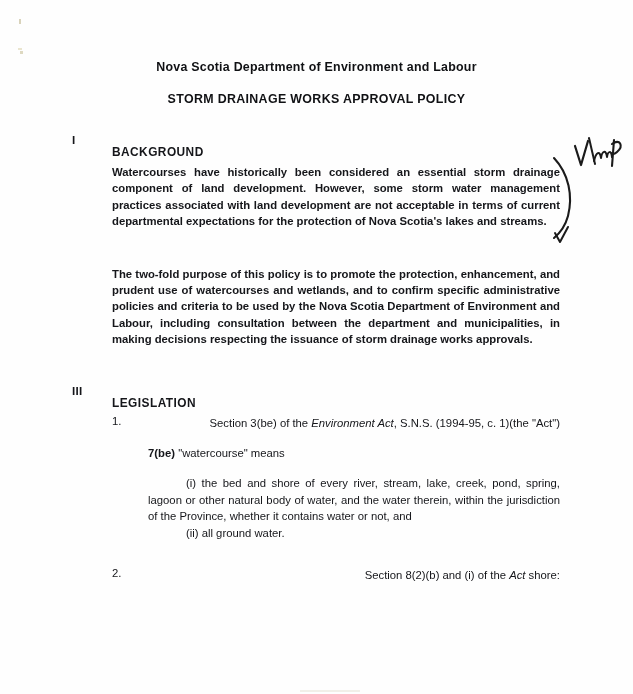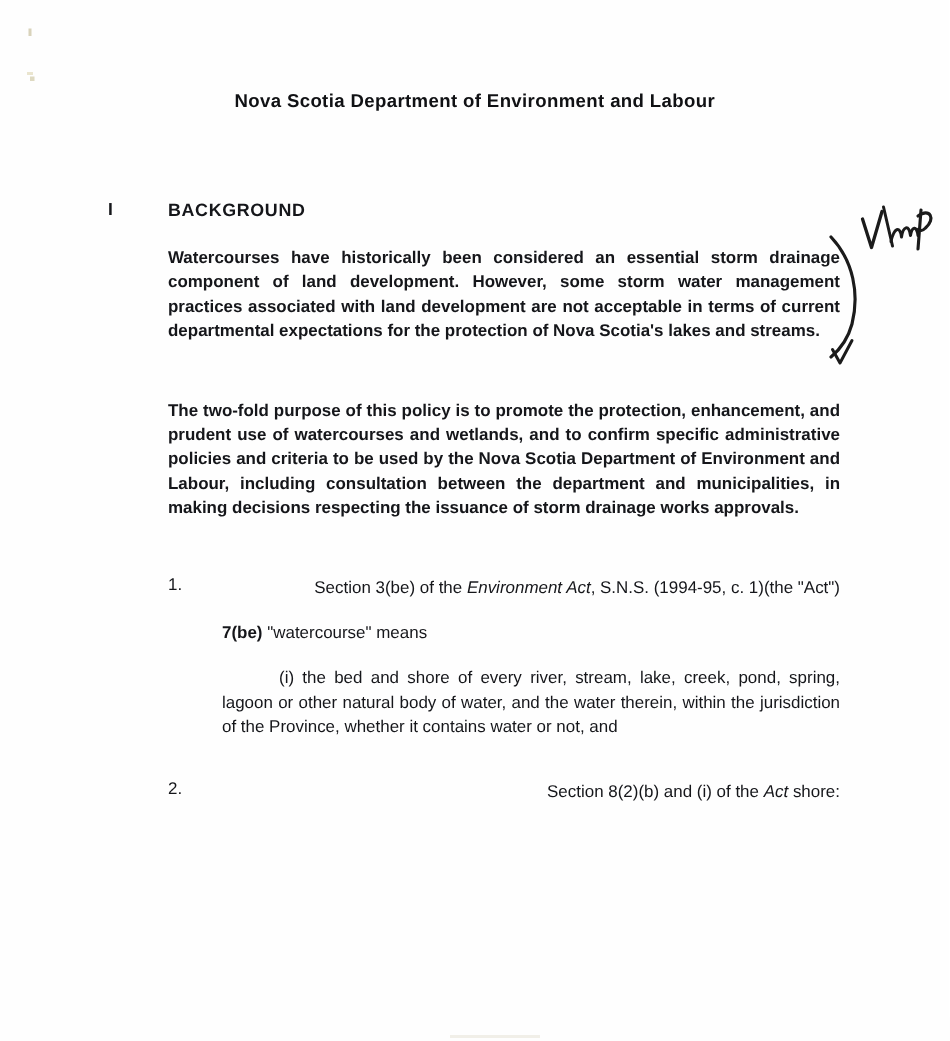--- a/index.html
+++ b/index.html
@@ -72,21 +72,21 @@
     position: absolute;
     left: 72px;
     top: 0;
     font-size: 11.6px;
     font-weight: bold;
     letter-spacing: .3px;
   }
   .sec-title {
     position: absolute;
     left: 112px;
-    top: 0;
+    top: 12px;
     font-size: 11.9px;
     font-weight: bold;
     letter-spacing: .45px;
   }
 
   .para {
     margin: 0 0 0 0;
     padding: 0 73px 0 112px;
     font-size: 11.3px;
     line-height: 16.4px;
@@ -143,20 +143,21 @@
 
 <div id="page">
 
   <div class="speck s1"></div>
   <div class="speck s2"></div>
   <div class="speck s3"></div>
   <div class="speck s4"></div>
 
   <div class="title-block">
     <div class="doc-title-1">Nova Scotia Department of Environment and Labour</div>
+    <div class="doc-title-2">STORM DRAINAGE WORKS APPROVAL POLICY</div>
   </div>
 
   <div class="body-wrap">
 
     <div class="section">
       <div class="sec-head">
         <span class="sec-num">I</span>
         <span class="sec-title">BACKGROUND</span>
       </div>
       <p class="para">Watercourses have historically been considered an essential storm drainage component of land development.  However, some storm water management practices associated with land development are not acceptable in terms of current departmental expectations for the protection of Nova Scotia's lakes and streams.</p>
@@ -164,39 +165,46 @@
 
     <div class="gap-xl"></div>
 
     <div class="section">
       <p class="para">The two-fold purpose of this policy is to promote the protection, enhancement, and prudent use of watercourses and wetlands, and to confirm specific administrative policies and criteria to be used by the Nova Scotia Department of Environment and Labour, including consultation between the department and municipalities, in making decisions respecting the issuance of storm drainage works approvals.</p>
     </div>
 
     <div class="gap-xl"></div>
 
     <div class="section">
+      <div class="sec-head">
+        <span class="sec-num">III</span>
+        <span class="sec-title">LEGISLATION</span>
+      </div>
 
       <div class="numitem">
         <span class="marker">1.</span>
         <div class="content">
           <span>Section 3(be) of the </span><em class="act">Environment Act</em><span>, S.N.S. (1994-95, c. 1)(the "Act")</span>
         </div>
       </div>
 
       <div class="gap-sm"></div>
 
       <div class="sub-para">
         <span class="lead">7(be)</span><span> "watercourse" means</span>
       </div>
 
       <div class="gap-sm"></div>
 
       <div class="sub-para justify">
         <span class="indent-i"></span><span>(i)  the bed and shore of every river, stream, lake, creek, pond, spring, lagoon or other natural body of water, and the water therein, within the jurisdiction of the Province, whether it contains water or not, and</span>
       </div>
+      <div class="sub-para">
+        <span class="indent-i"></span><span>(ii) all ground water.</span>
+      </div>
 
       <div class="gap-md"></div>
 
       <div class="numitem">
         <span class="marker">2.</span>
         <div class="content">
           <span>Section 8(2)(b) and (i) of the </span><em class="act">Act</em><span> shore:</span>
         </div>
       </div>
 

